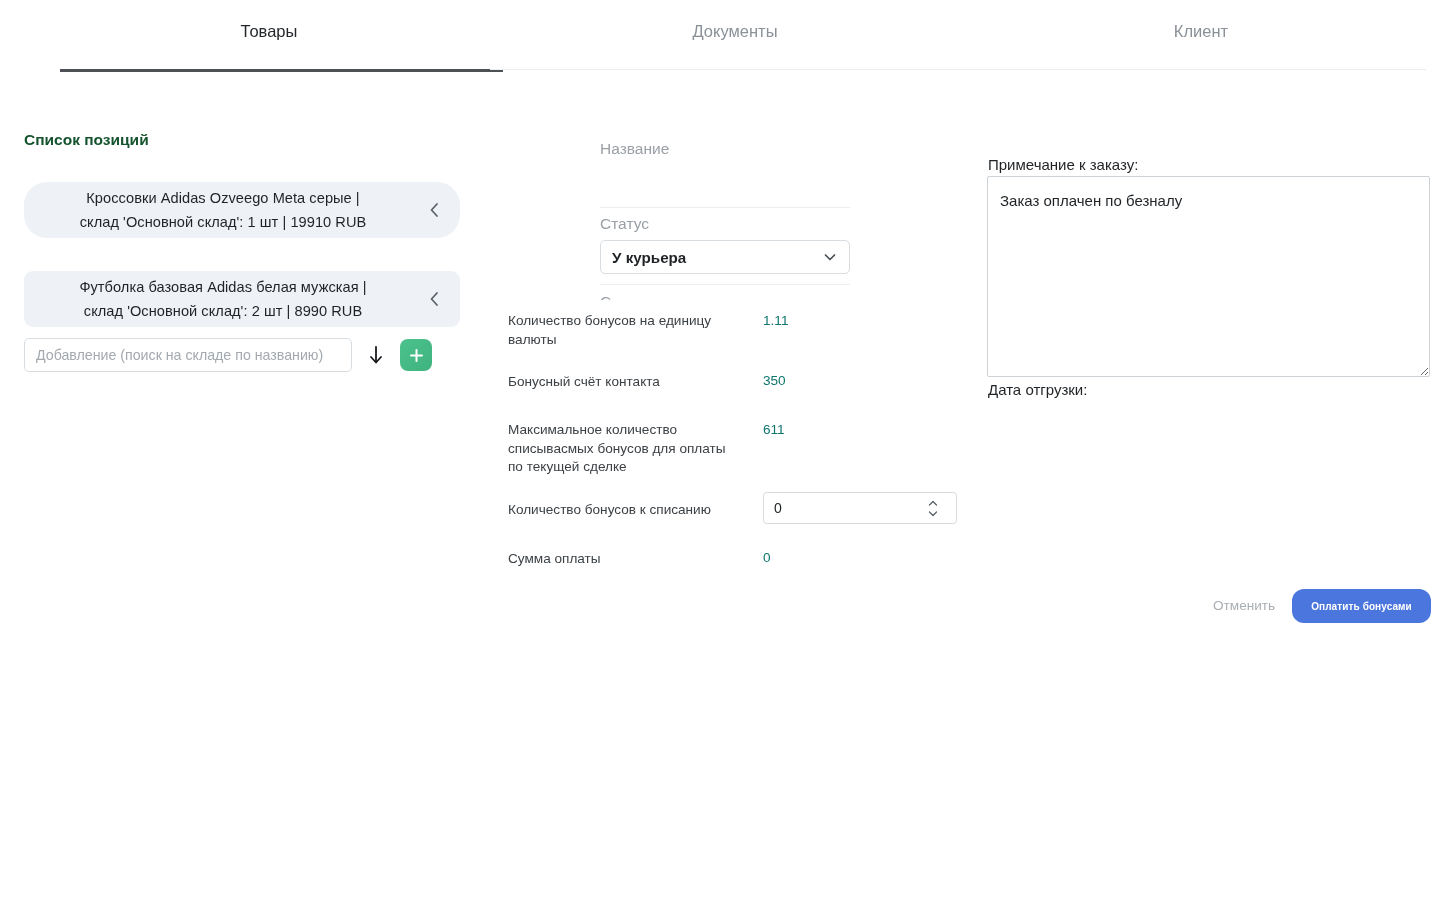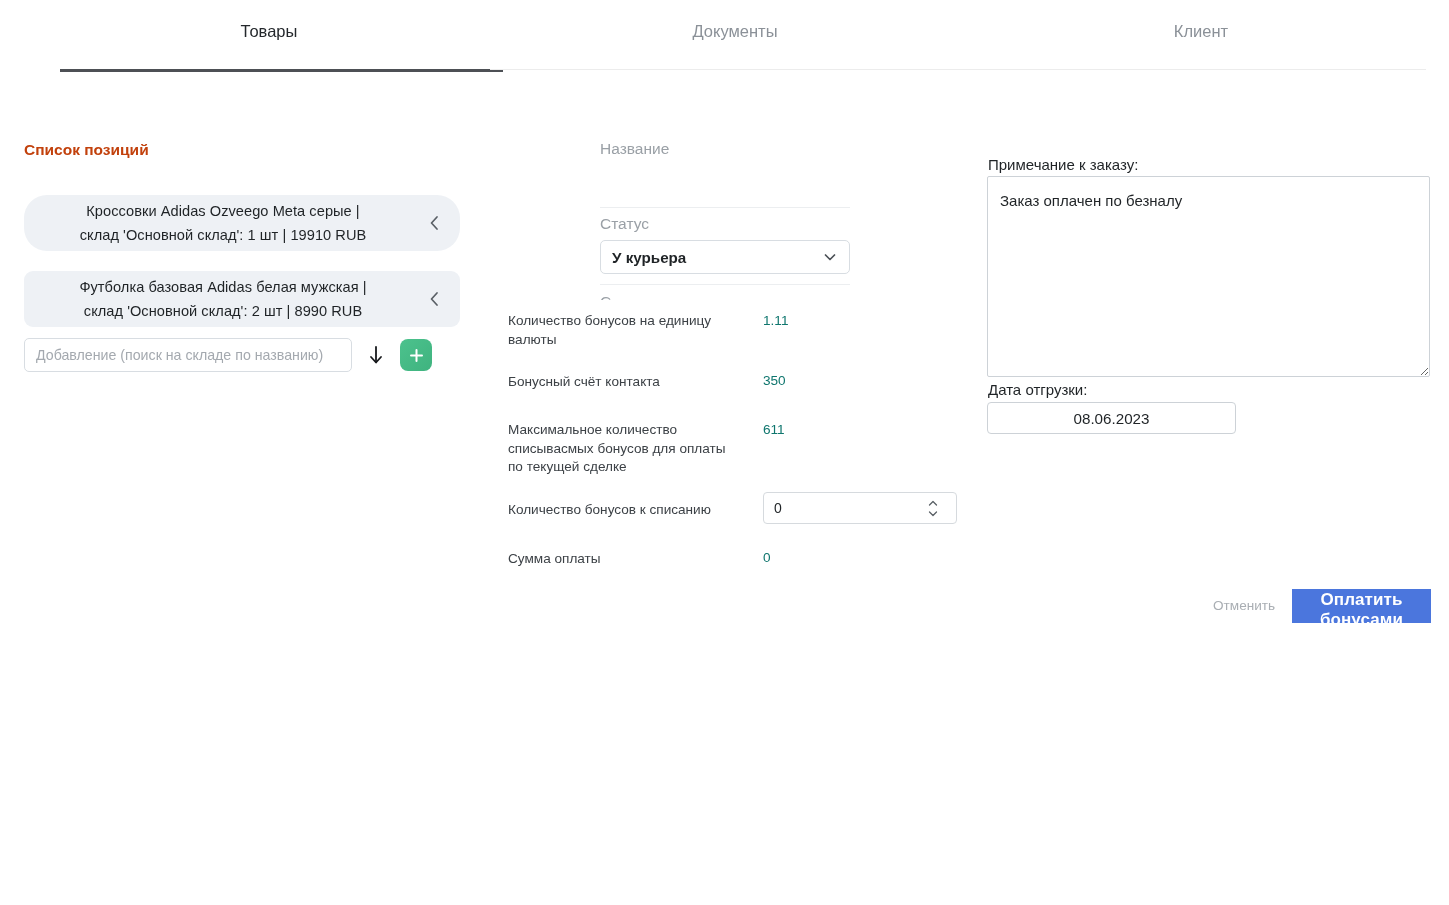--- a/index.html
+++ b/index.html
@@ -63,37 +63,37 @@
 
   
   .col-left  { position: absolute; top: 0; left: 0;    width: 490px;  height: 905px; }
   .col-mid   { position: absolute; top: 0; left: 490px; width: 485px; height: 905px; }
   .col-right { position: absolute; top: 0; left: 975px; width: 474px; height: 795px; }
 
   
   .list-title {
     position: absolute;
     left: 24px;
-    top: 141px;
+    top: 131px;
     font-size: 15.5px;
     font-weight: bold;
-    color: #c2410c;
+    color: #14532d;
   }
   .item-card {
     position: absolute;
     left: 24px;
     width: 436px;
     height: 56px;
     background: #eef1f5;
     border-radius: 9px;
     display: flex;
     align-items: center;
     cursor: pointer;
   }
-  .item-card.c1 { top: 195px; border-radius: 23px; }
+  .item-card.c1 { top: 182px; border-radius: 23px; }
   .item-card.c2 { top: 271px; }
   .item-text {
     flex: 1 1 auto;
     padding: 0 6px 0 20px;
     font-size: 14.6px;
     line-height: 24px;
     color: #1f2326;
     text-align: center;
     letter-spacing: 0.05px;
   }
@@ -267,22 +267,22 @@
   }
   .btn-pay {
     position: absolute;
     left: 802px;
     top: 589px;
     width: 139px;
     height: 34px;
     background: #4b76dd;
     color: #ffffff;
     border: none;
-    border-radius: 0;
-    font-size: 17px;
+    border-radius: 12px;
+    font-size: 10px;
     font-weight: bold;
     font-family: inherit;
     cursor: pointer;
     letter-spacing: 0.1px;
   }
 
   
   .note-label {
     position: absolute;
     left: 13px;
@@ -438,14 +438,13 @@
   </div>
 
   <button class="btn-cancel">Отменить</button>
   <button class="btn-pay">Оплатить бонусами</button>
 </div>
 
 <div class="col-right">
   <div class="note-label">Примечание к заказу:</div>
   <textarea class="note-area" style="">Заказ оплачен по безналу</textarea>
   <div class="date-label">Дата отгрузки:</div>
-  <input class="date-input" type="text" value="08.06.2023" style="">
 </div>
 
 </body></html>

